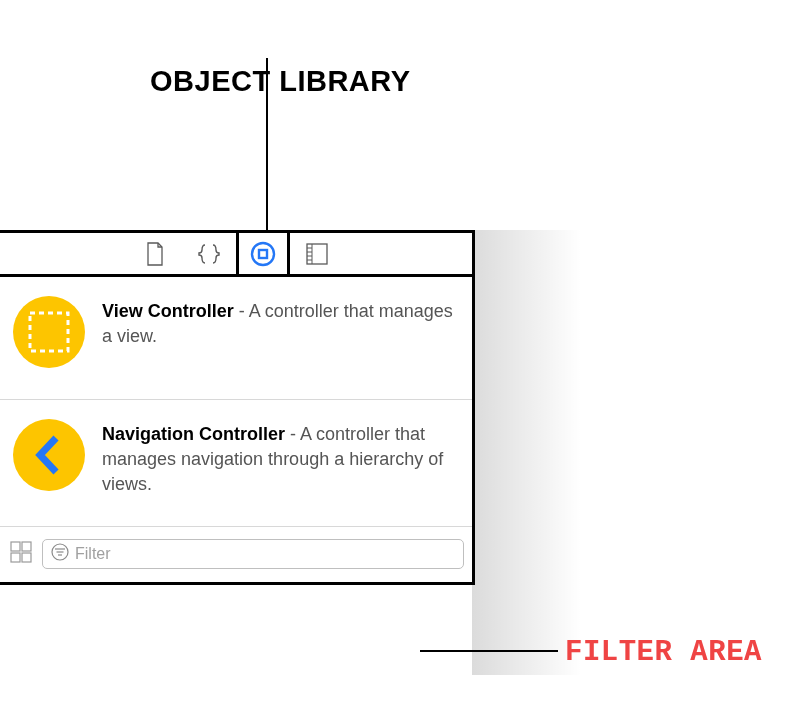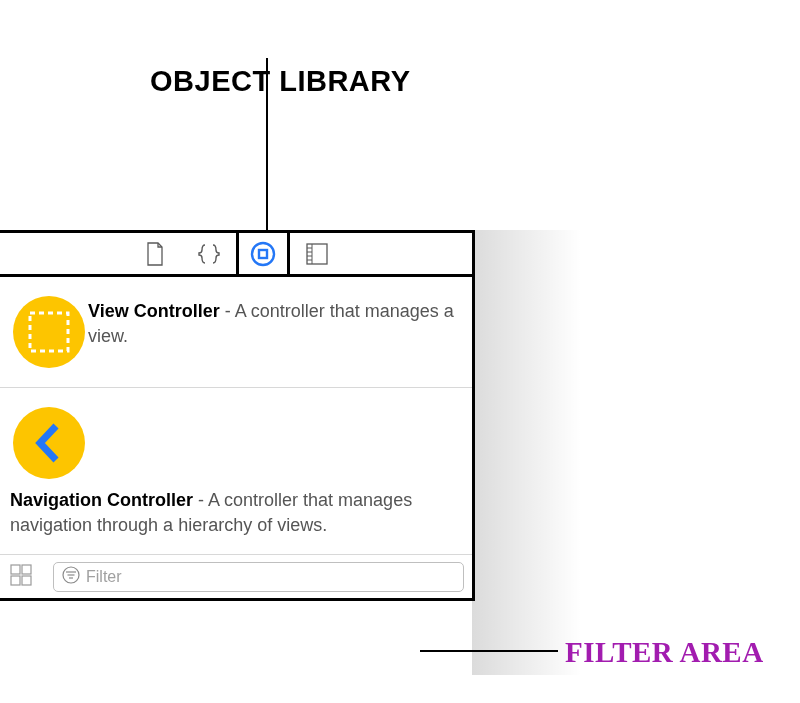--- a/index.html
+++ b/index.html
@@ -21,25 +21,25 @@
     font-weight: 900;
     font-size: 29px;
     letter-spacing: 0.5px;
     color: #000;
     margin-top: 47px;
   }
   .annotation-right {
     position: absolute;
     top: 636px;
     left: 565px;
-    font-family: Liberation Serif, serif;
+    font-family: Liberation Mono, monospace;
     font-weight: 900;
     font-size: 29px;
     letter-spacing: 0.5px;
-    color: #a21caf;
+    color: #ef4444;
   }
   
   .line-top-vert {
     position: absolute;
     left: 266px;
     top: 58px;
     width: 2px;
     height: 172px;
     background: #000;
   }
@@ -98,25 +98,26 @@
     align-items: center;
     justify-content: center;
   }
 
   .list {
     padding: 0;
   }
   .item {
     display: flex;
     align-items: flex-start;
-    padding: 16px 14px 16px 10px;
+    padding: 16px 14px 28px 10px;
+    gap: 14px;
     border-bottom: 1px solid #d8d8d8;
     justify-content: flex-end;
   }
-  .item:last-child { border-bottom: none; flex-direction: column; }
+  .item:last-child { border-bottom: none; }
   .item-icon {
     width: 78px;
     height: 78px;
     flex: 0 0 78px;
     display: flex;
     align-items: center;
     justify-content: center;
   }
   .item-text {
     font-size: 18px;
@@ -125,23 +126,23 @@
     padding-top: 6px;
   }
   .item-text b {
     color: #000;
     font-weight: 700;
   }
 
   .filterbar {
     display: flex;
     align-items: center;
-    height: 44px;
+    height: 56px;
     border-top: 1px solid #d8d8d8;
-    gap: 17px;
+    gap: 6px;
     padding: 6px 8px 6px 6px;
   }
   .grid-btn {
     width: 30px;
     height: 30px;
     display: flex;
     align-items: center;
     justify-content: center;
   }
   .filter-input {

